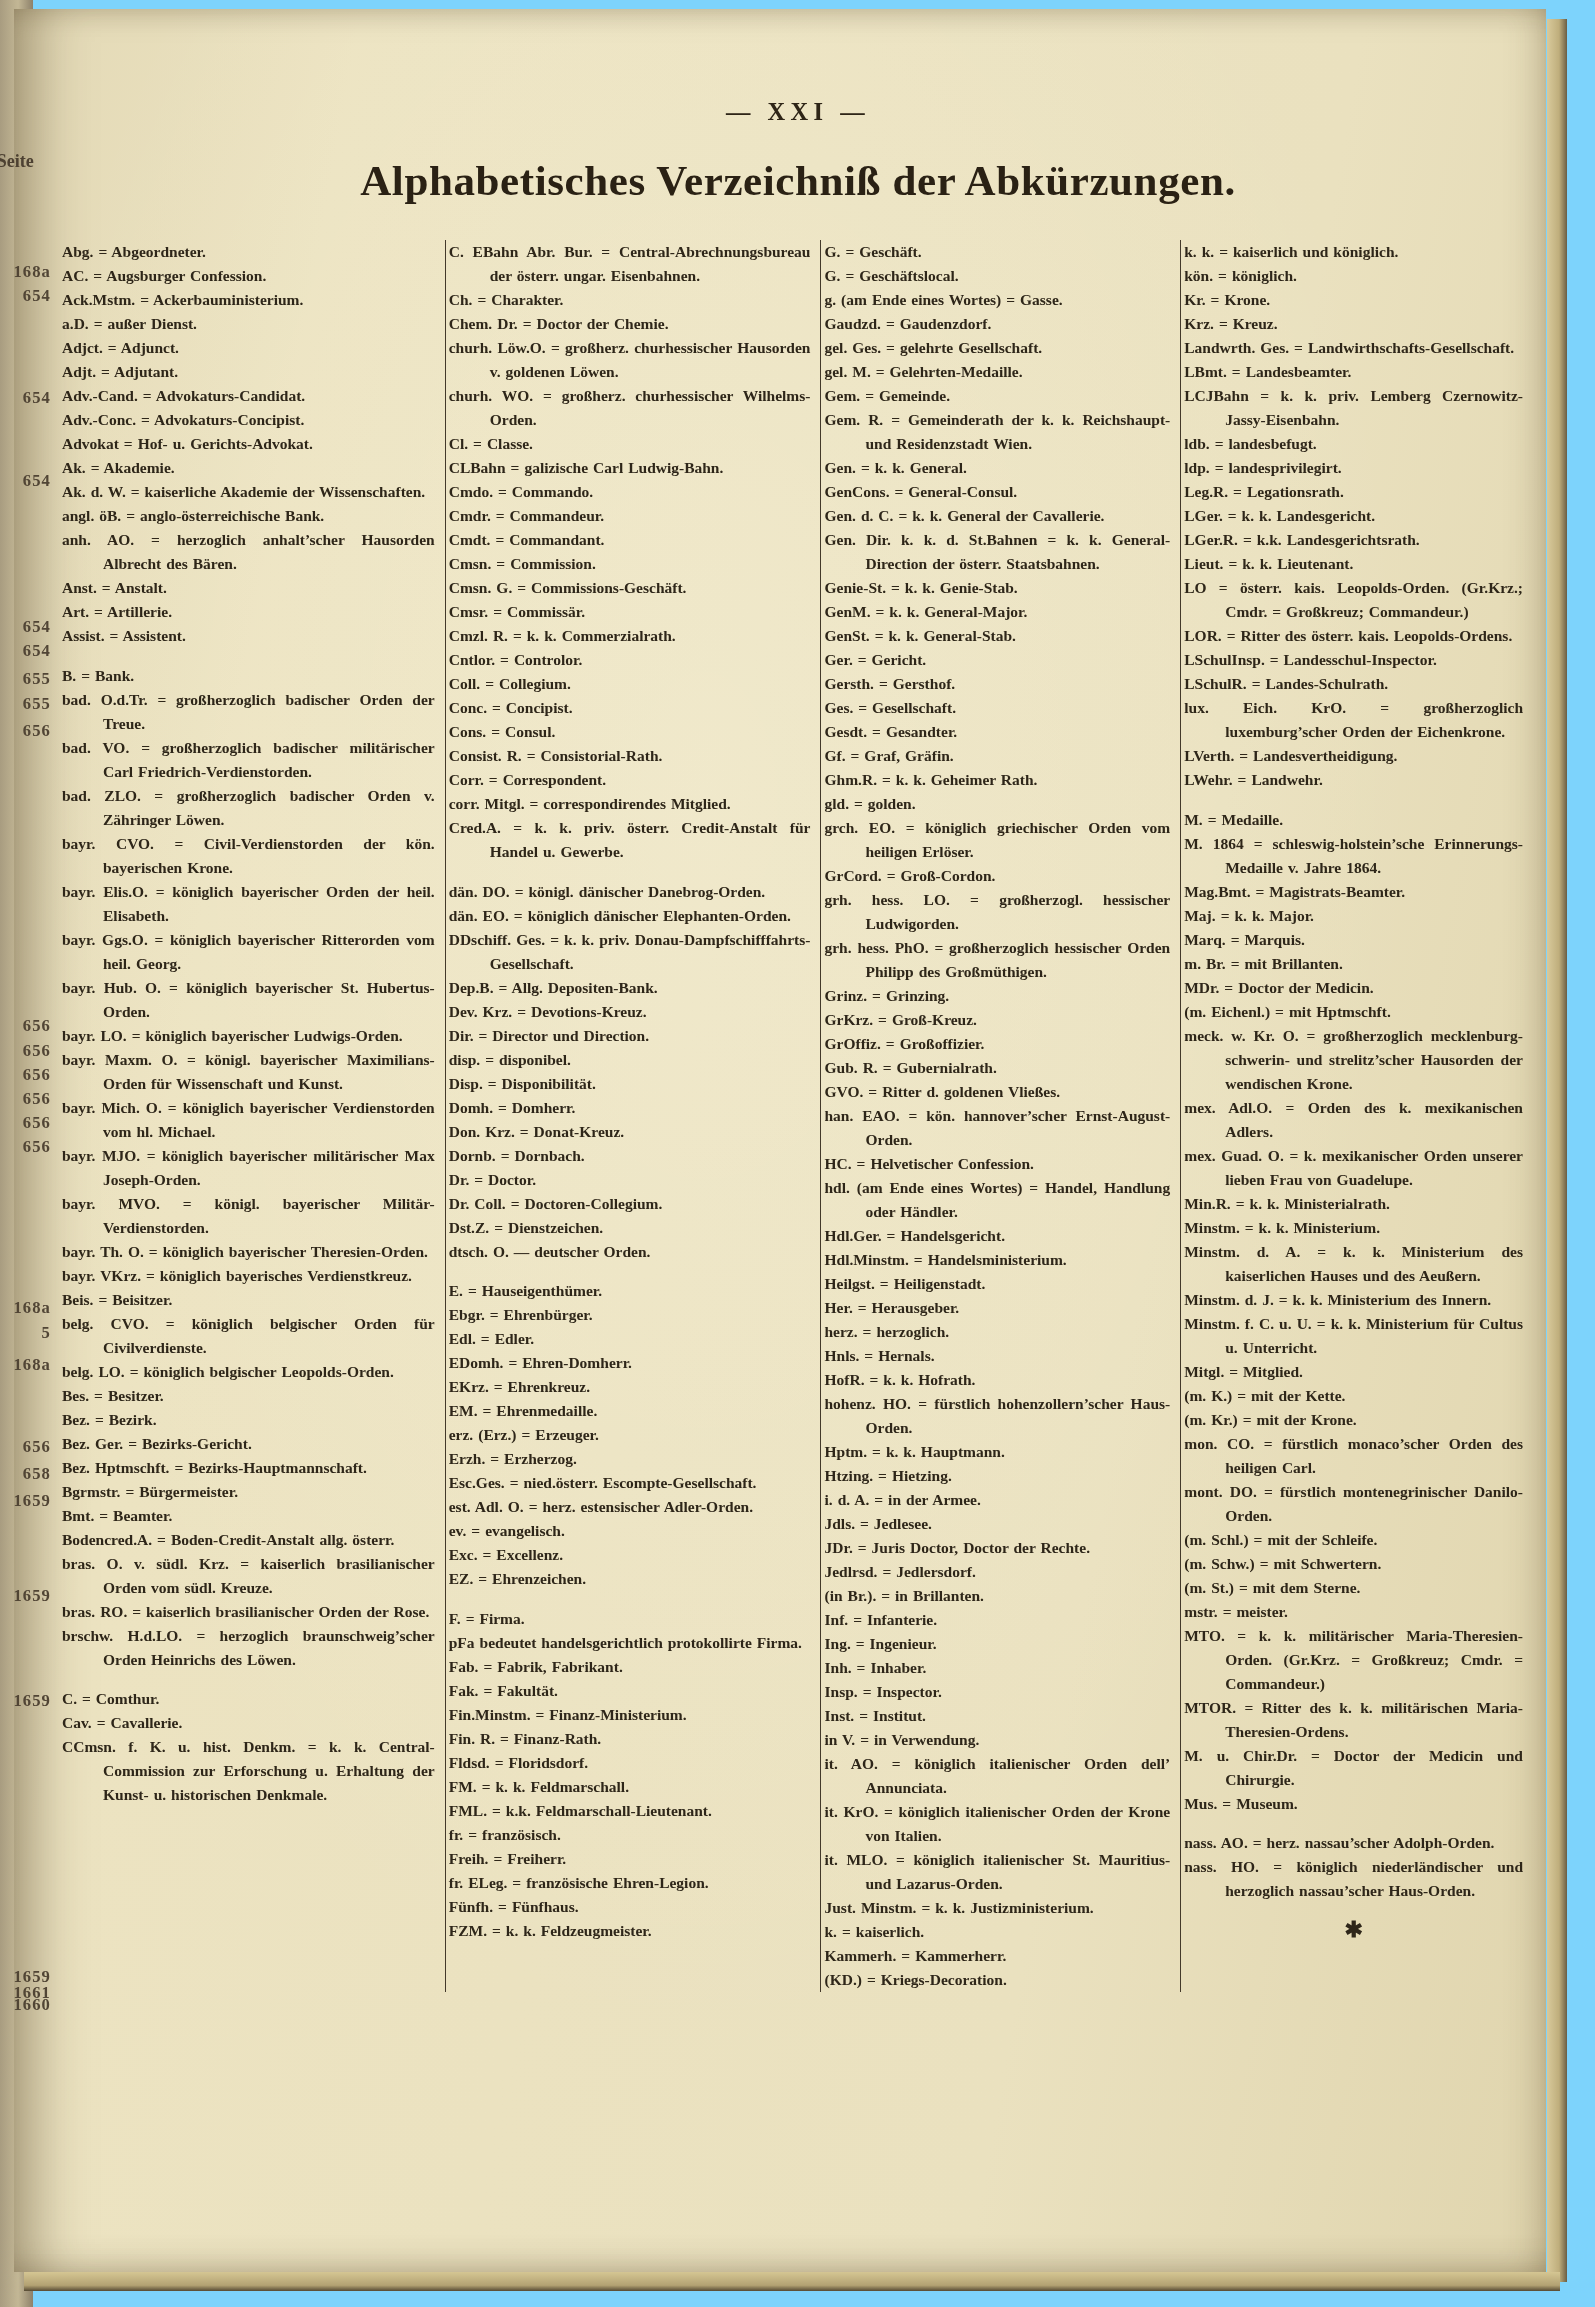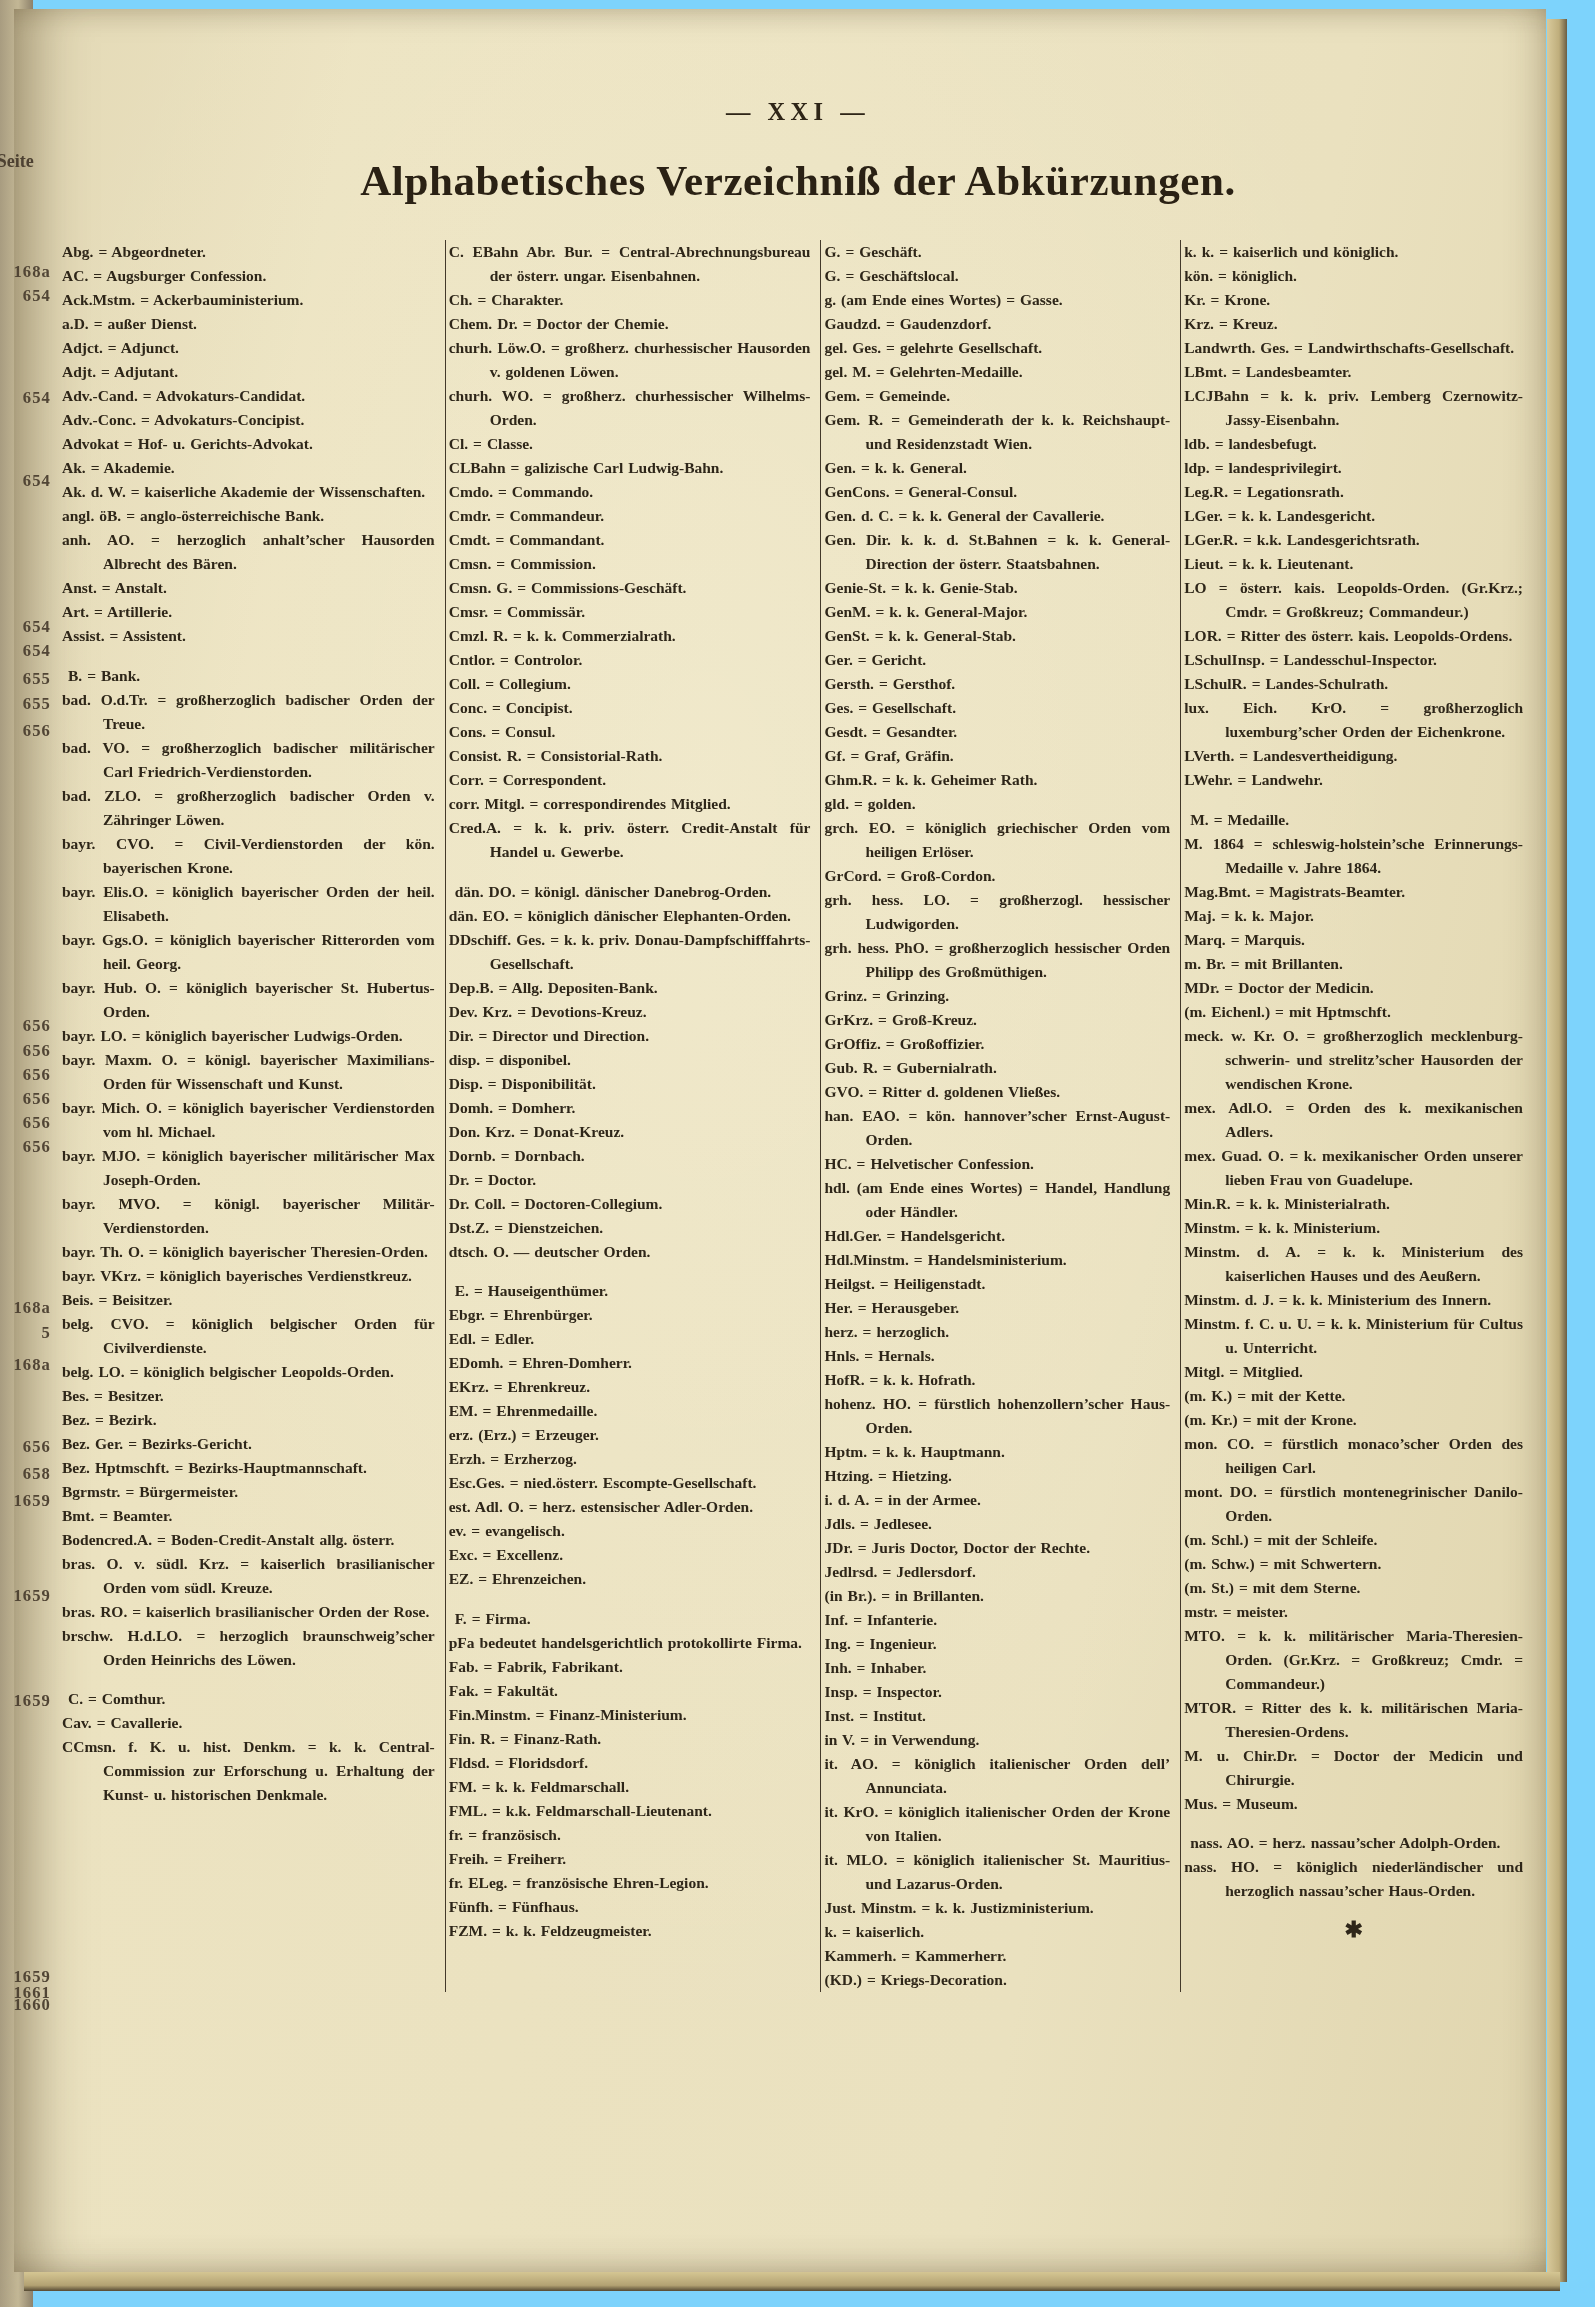--- a/index.html
+++ b/index.html
@@ -61,21 +61,21 @@
   .col + .col{border-left:1.7px solid #43392a;padding-left:3px;}
   .col-1{width:383px;}
   .col-2{width:376px;}
   .col-3{width:360px;}
   .col-4{width:353px;}
   .entry{
     font-size:15.5px;line-height:24px;font-weight:bold;
     text-align:justify;padding-left:41px;text-indent:-41px;
     word-spacing:1.1px;
   }
-  .entry.group-gap{margin-top:15.5px;margin-left:6px;}
+  .entry.group-gap{margin-top:15.5px;}
   .footer-mark{
     margin-top:14.4px;text-align:center;font-size:22px;font-weight:bold;color:#2e2619;
   }
 </style>
 </head>
 <body>
 
 <div id="screenshot">
   <div class="neighbor-page"></div>
   <div class="page"></div>

